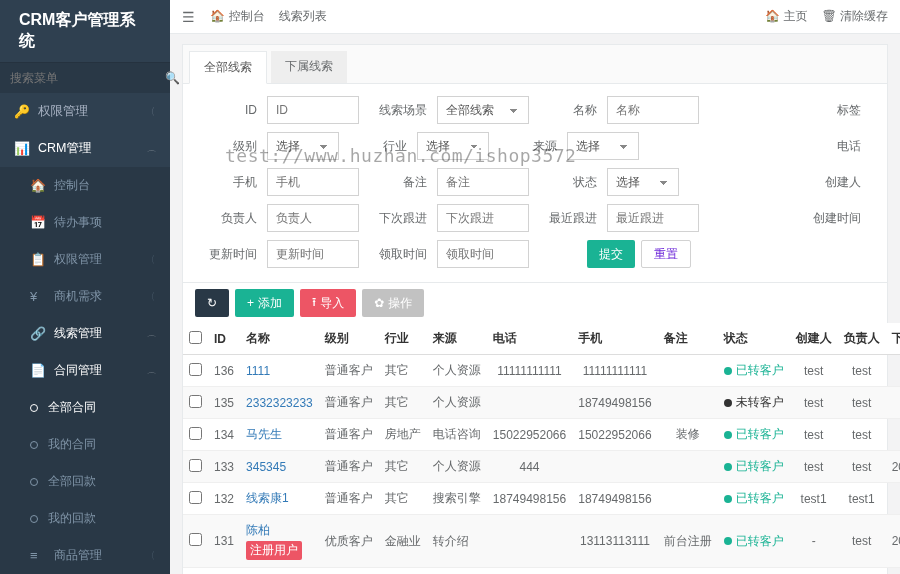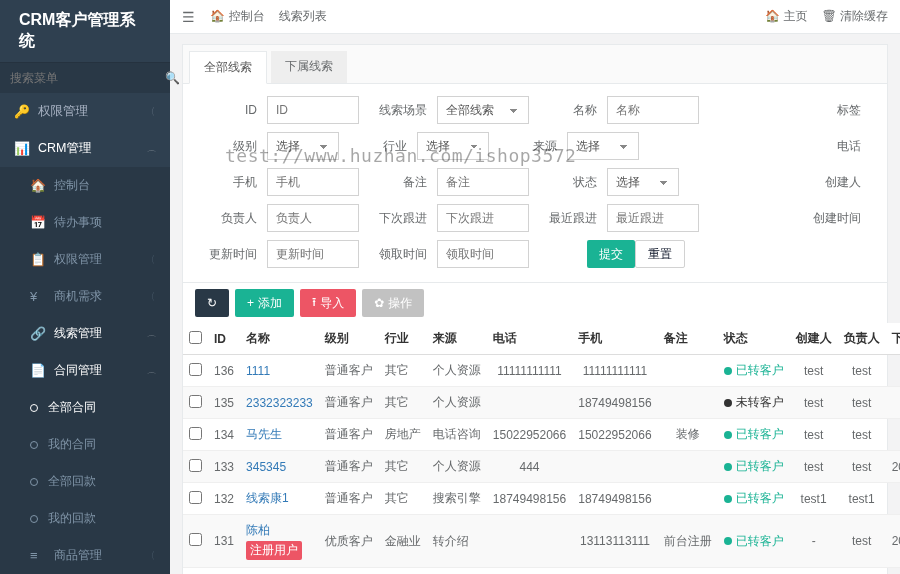--- a/index.html
+++ b/index.html
@@ -43,21 +43,21 @@
 .form-row { display: flex; align-items: center; margin-bottom: 8px; }
 .form-group { display: flex; align-items: center; margin-right: 10px;}
 .form-label { width: 68px; text-align: right; padding-right: 10px; color: #676a6c; font-size:12px;}
 .form-label.right-only{ width:auto; min-width:60px;}
 .form-input, .form-select { height: 28px; border: 1px solid #d2d2d2; padding: 0 8px; font-size: 12px; color: #555; background:#fff; outline:none;}
 .form-input{ width:92px;}
 .form-select { width: 72px; appearance: none; background-image: linear-gradient(45deg, transparent 50%, #888 50%), linear-gradient(135deg, #888 50%, transparent 50%); background-position: calc(100% - 14px) 12px, calc(100% - 10px) 12px; background-size: 4px 4px, 4px 4px; background-repeat: no-repeat;}
 .sel-lg .form-select{width:92px;}
 .btn { display:inline-flex; align-items:center; height: 28px; padding: 0 12px; border: none; font-size: 12px; cursor: pointer; color: #fff; border-radius:2px;}
 .btn-teal { background: #1ab394; }
-.btn-default { background:#fff; border:1px solid #d2d2d2; color:#0f172a;}
+.btn-default { background:#fff; border:1px solid #d2d2d2; color:#6d28d9;}
 .btn-green{ background:#1ab394;}
 .btn-red{ background:#ed5565;}
 .btn-gray{ background:#c2c2c2;}
 .btn-dark{ background:#293846;}
 .btn .icon{ margin-right:4px;}
 
 .toolbar{ display:flex; align-items:center; padding:6px 12px; border-top:1px solid #e7eaec;}
 .toolbar .left{ display:flex; gap:6px;}
 .toolbar .right{ margin-left:auto;}
 .toolbar input{ height:28px; width:130px; border:1px solid #d2d2d2; padding:0 8px; font-size:12px;}
@@ -243,21 +243,21 @@
           </div>
           <div class="form-row">
             <div class="form-group">
                 <label class="form-label">更新时间</label>
                 <input class="form-input" placeholder="更新时间" style="">
               </div>
             <div class="form-group">
                 <label class="form-label">领取时间</label>
                 <input class="form-input" placeholder="领取时间" style="">
               </div>
-            <div class="form-group" style="margin-left:48px; ">
+            <div class="form-group" style="margin-left:48px; gap:6px;">
               <button class="btn btn-teal">提交</button>
               <button class="btn btn-default">重置</button>
             </div>
           </div>
         </div>
 
         <div class="toolbar">
           <div class="left">
             <button class="btn btn-dark">
                 <span>↻</span>

